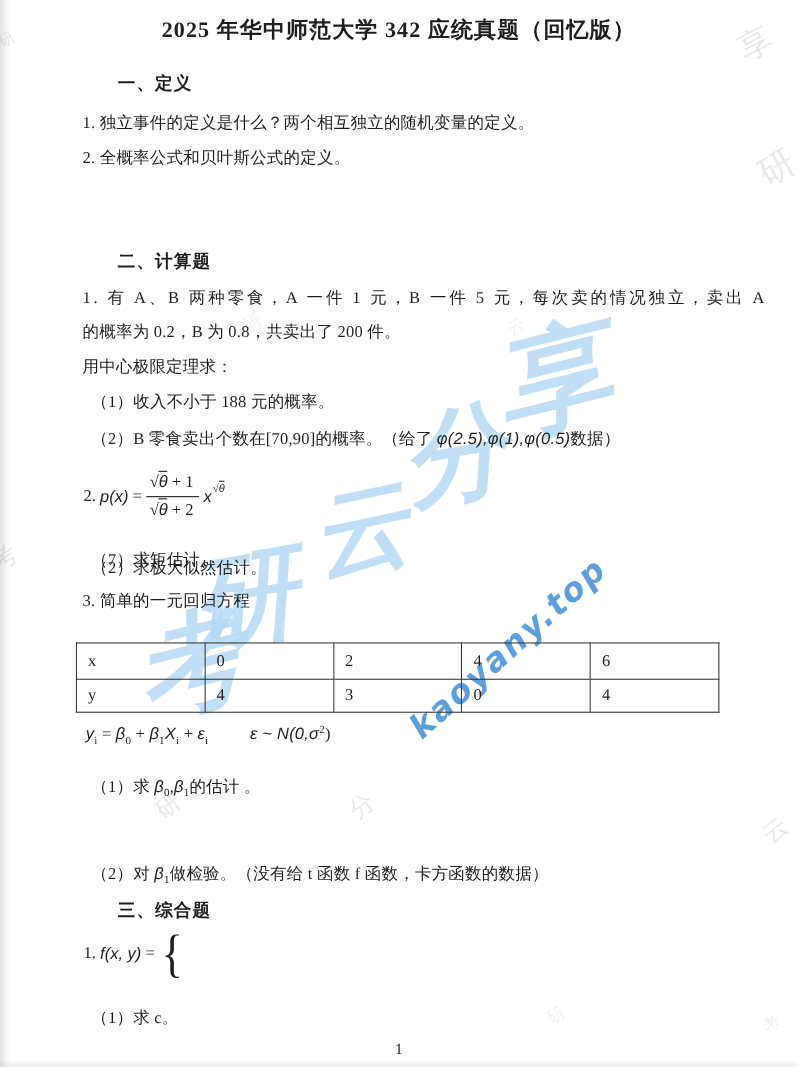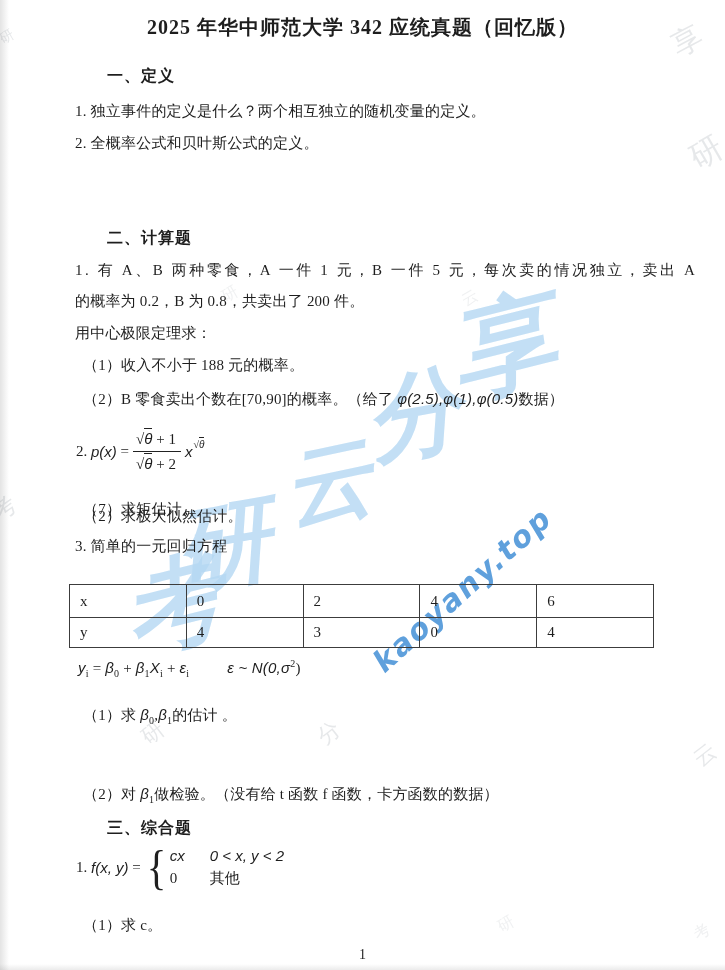--- a/index.html
+++ b/index.html
@@ -139,23 +139,19 @@
 
   <div class="ln bold" style="left:75px; top:818px; font-size:16px;">三、综合题</div>
 
   <div class="formula" style="left:76px; top:846px;">
     <span>1.</span>
     <span> </span>
     <i>f(x, y)</i>
     <span> </span>
     <span>=</span>
     <span class="brace">{</span>
-    <span class="cases">
-      <span class="case-row"><i class="cval">cx</i><i>0 &lt; x, y &lt; 2</i></span>
-      <span class="case-row"><span class="cval">0</span><span>其他</span></span>
-    </span>
   </div>
 
   <div class="ln" style="left:83px; top:916px;">（1）求 c。</div>
 
   <div class="pagenum">1</div>
 
 </div>
 
 </body></html>

